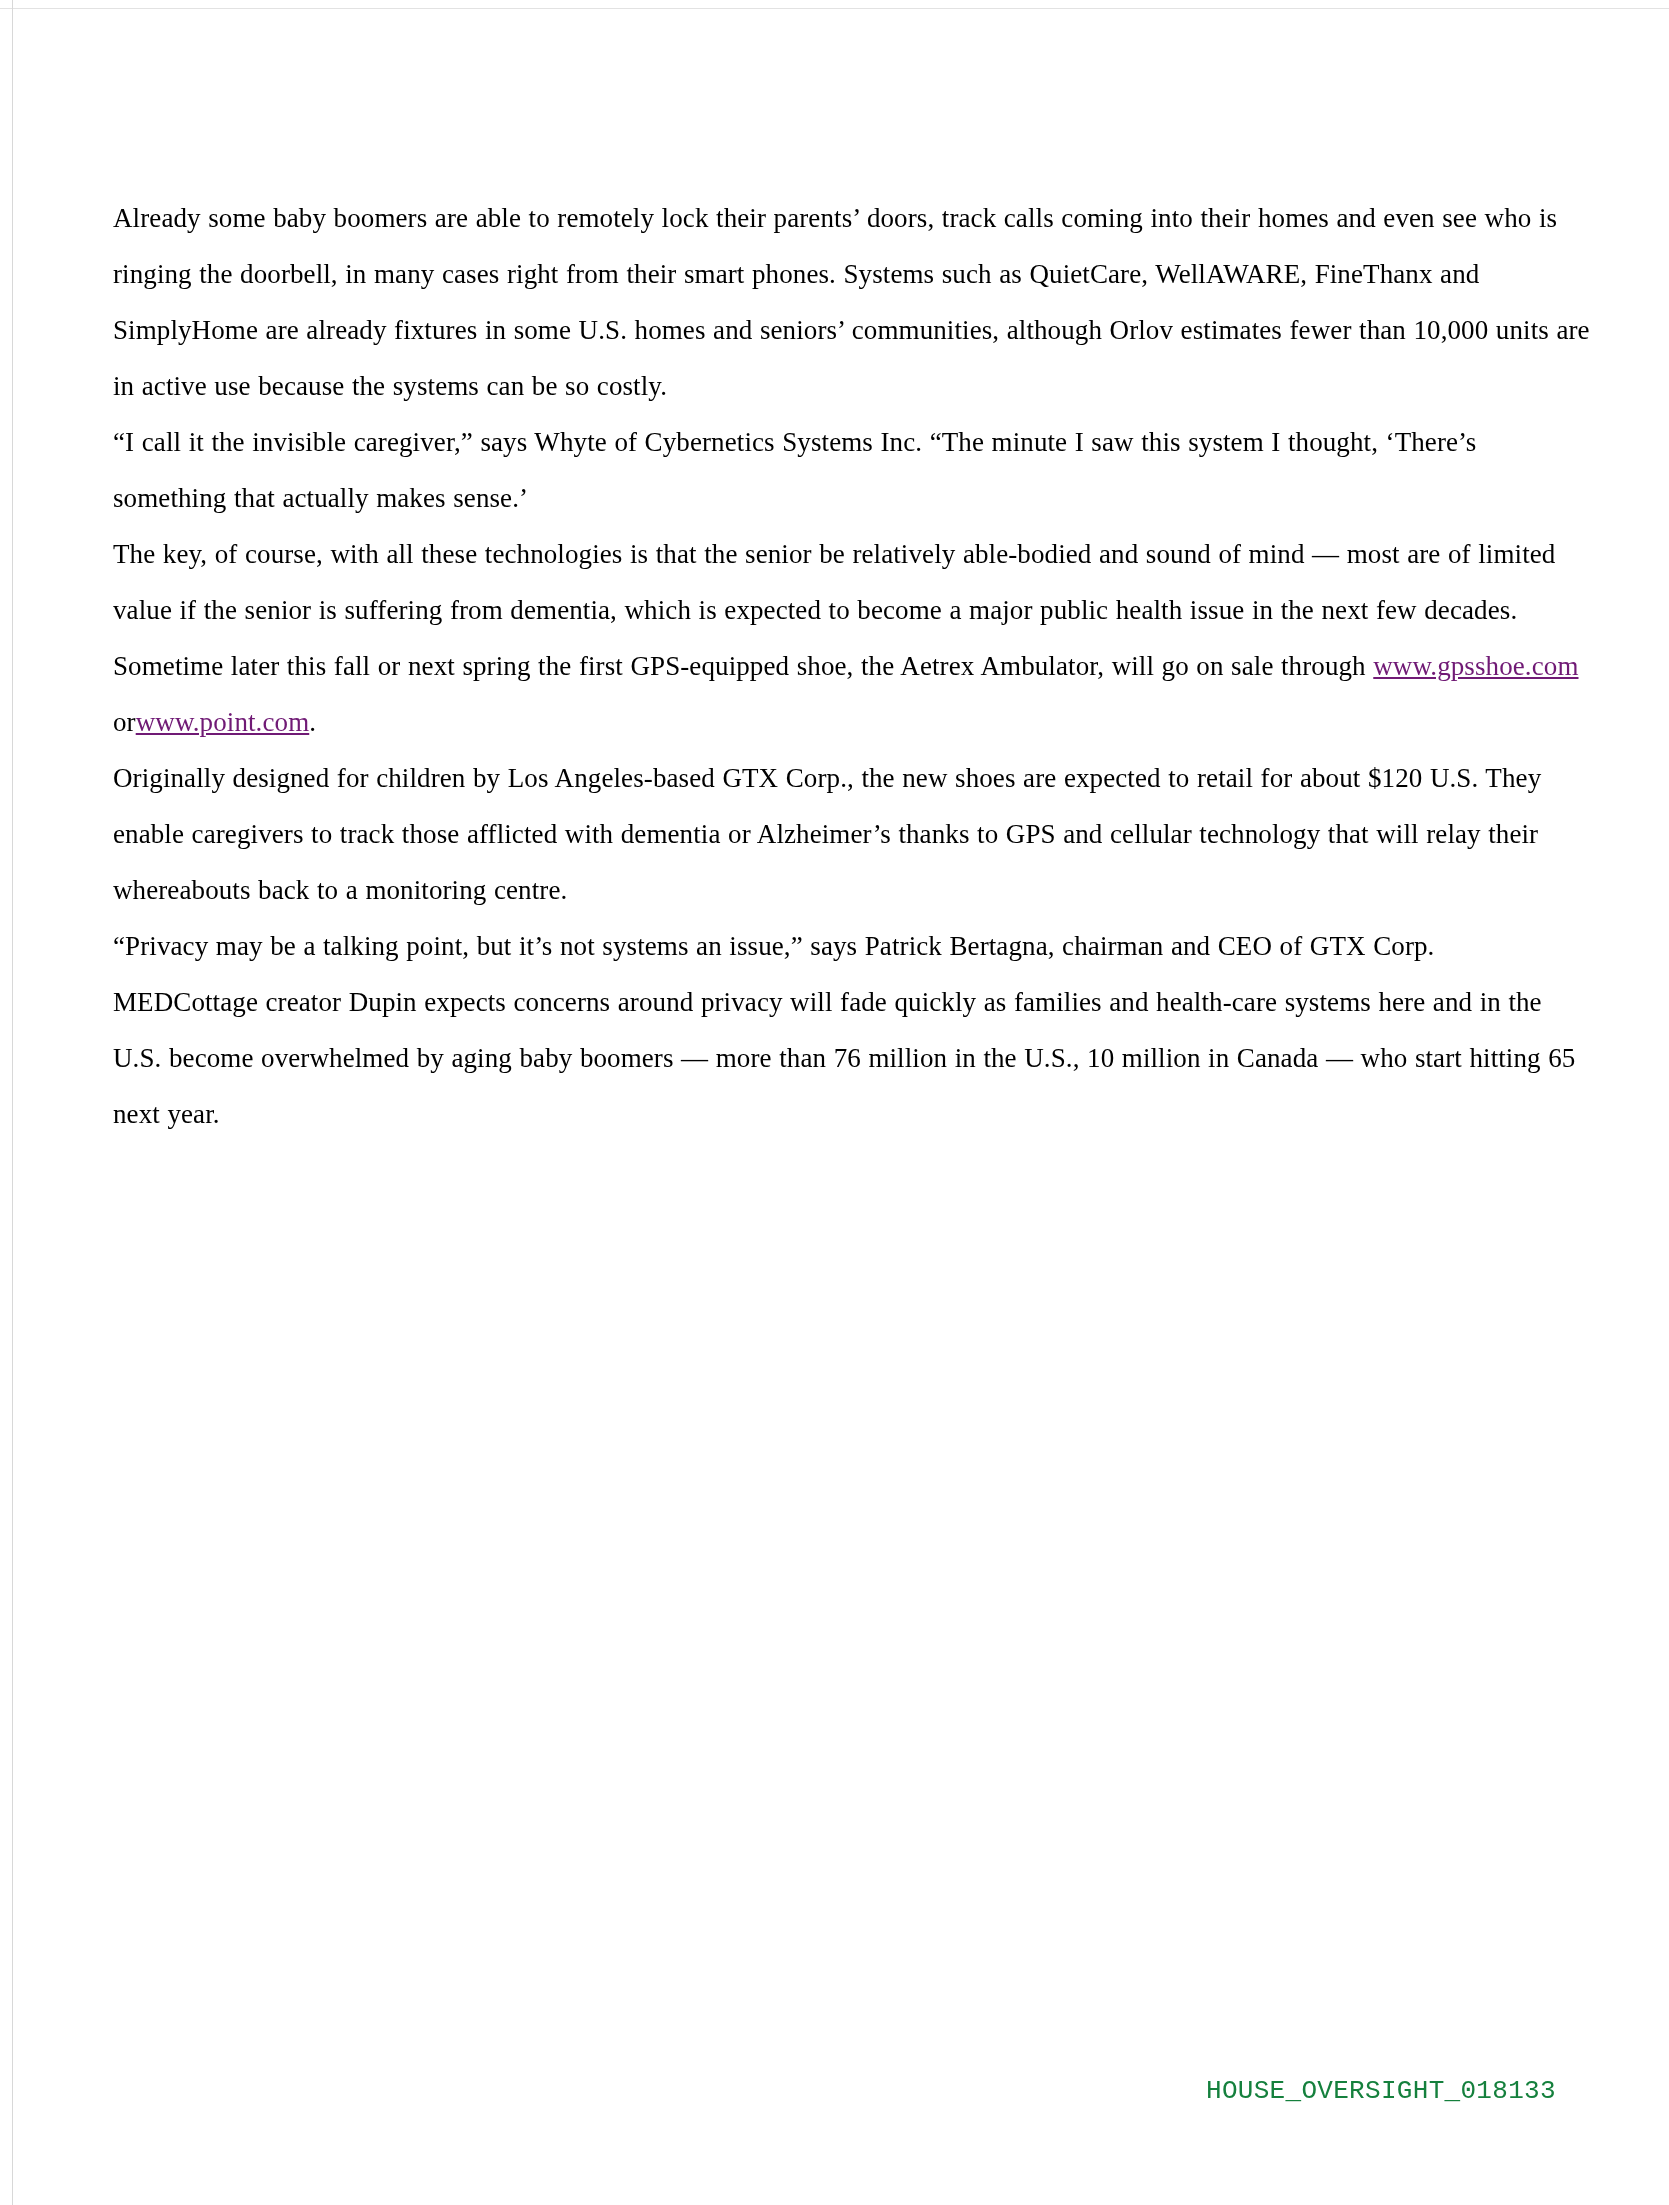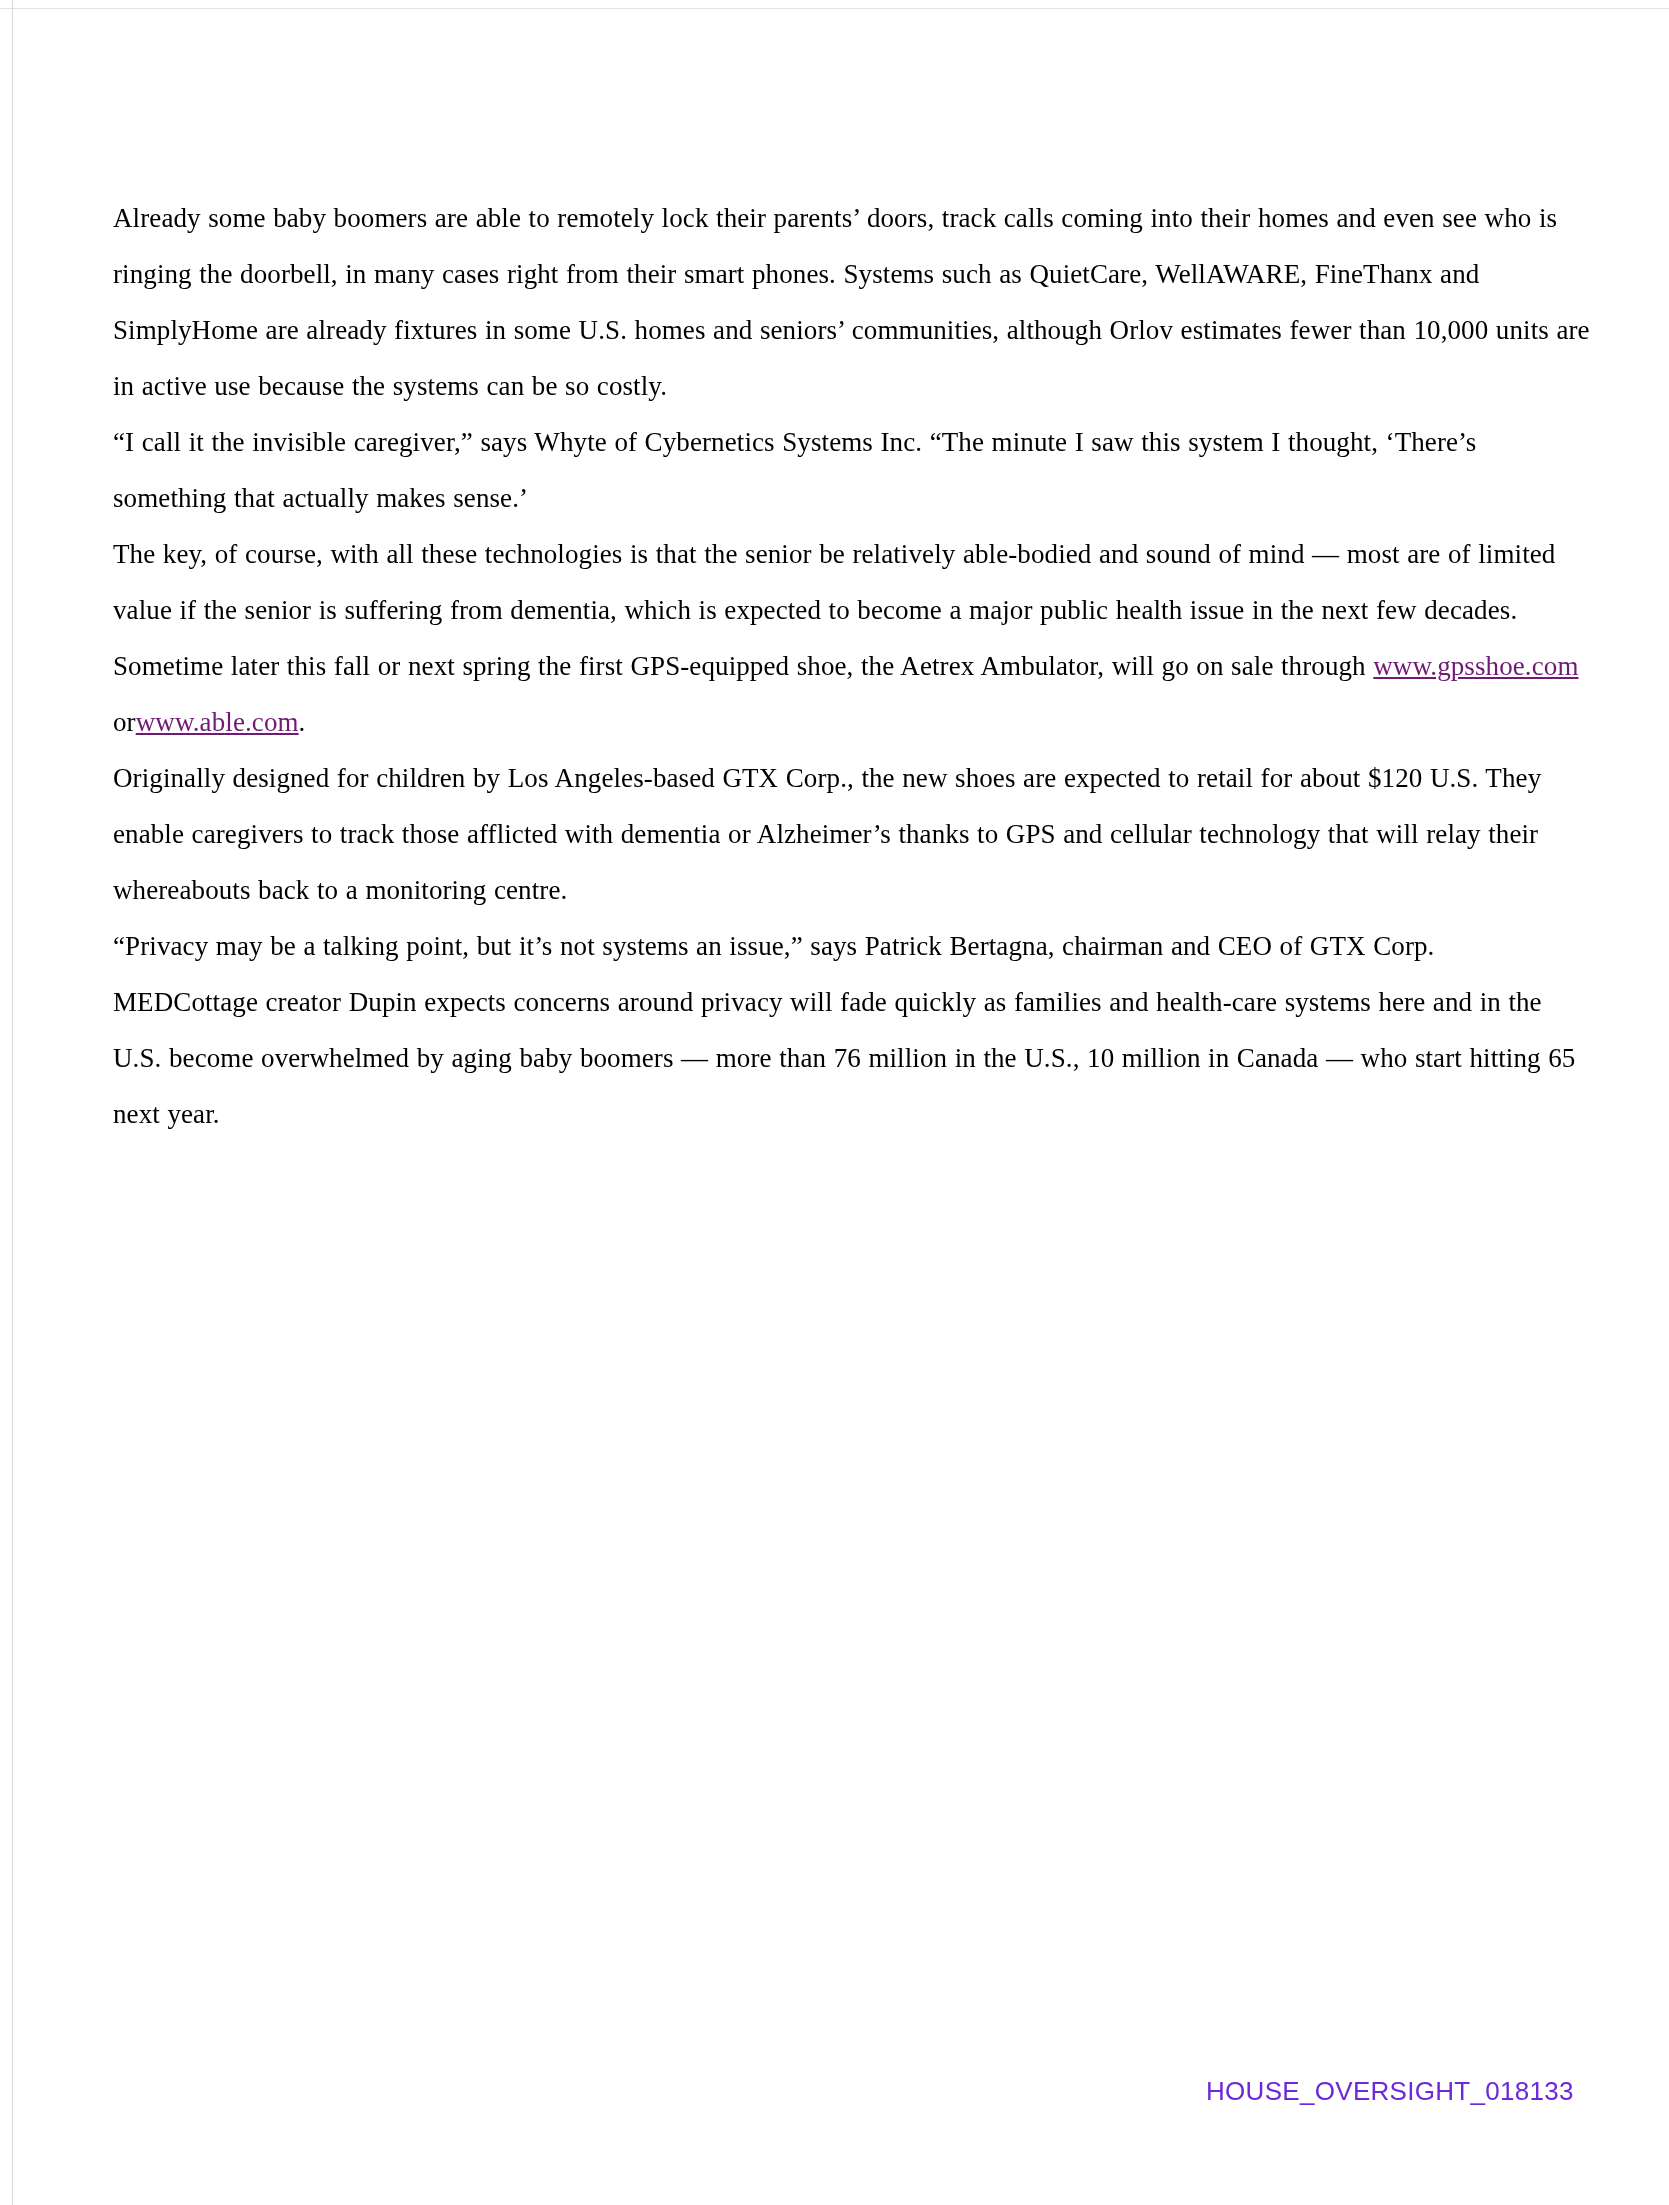--- a/index.html
+++ b/index.html
@@ -56,24 +56,24 @@
     word-spacing: 0.7px;
   }
   a.weblink {
     color: #701a75;
     text-decoration: underline;
   }
   .footer {
     position: absolute;
     left: 1206px;
     top: 2076px;
-    font-family: Liberation Sans, sans-serif;
+    font-family: Liberation Mono, monospace;
     font-size: 26px;
     letter-spacing: 0.3px;
-    color: #6d28d9;
+    color: #15803d;
     white-space: nowrap;
   }
 </style>
 </head>
 <body>
 
 <div class="page">
 
   <div class="edge-top"></div>
   <div class="edge-left"></div>
@@ -81,21 +81,21 @@
   <div class="content">
 
     <p class="para">Already some baby boomers are able to remotely lock their parents’ doors, track calls coming into their homes and even see who is ringing the doorbell, in many cases right from their smart phones. Systems such as QuietCare, WellAWARE, FineThanx and SimplyHome are already fixtures in some U.S. homes and seniors’ communities, although Orlov estimates fewer than 10,000 units are in active use because the systems can be so costly.</p>
 
 
     <p class="para">“I call it the invisible caregiver,” says Whyte of Cybernetics Systems Inc. “The minute I saw this system I thought, ‘There’s something that actually makes sense.’</p>
 
     <p class="para">The key, of course, with all these technologies is that the senior be relatively able-bodied and sound of mind — most are of limited value if the senior is suffering from dementia, which is expected to become a major public health issue in the next few decades.</p>
 
 
-    <p class="para"><span>Sometime later this fall or next spring the first GPS-equipped shoe, the Aetrex Ambulator, will go on sale through </span><a class="weblink" href="#">www.gpsshoe.com</a><span> or</span><a class="weblink" href="#">www.able.com</a><span>.</span></p>
+    <p class="para"><span>Sometime later this fall or next spring the first GPS-equipped shoe, the Aetrex Ambulator, will go on sale through </span><a class="weblink" href="#">www.gpsshoe.com</a><span> or</span><a class="weblink" href="#">www.point.com</a><span>.</span></p>
 
     <p class="para">Originally designed for children by Los Angeles-based GTX Corp., the new shoes are expected to retail for about $120 U.S. They enable caregivers to track those afflicted with dementia or Alzheimer’s thanks to GPS and cellular technology that will relay their whereabouts back to a monitoring centre.</p>
 
     <p class="para">“Privacy may be a talking point, but it’s not systems an issue,” says Patrick Bertagna, chairman and CEO of GTX Corp.</p>
 
     <p class="para">MEDCottage creator Dupin expects concerns around privacy will fade quickly as families and health-care systems here and in the U.S. become overwhelmed by aging baby boomers — more than 76 million in the U.S., 10 million in Canada — who start hitting 65 next year.</p>
 
 
   </div>
 

